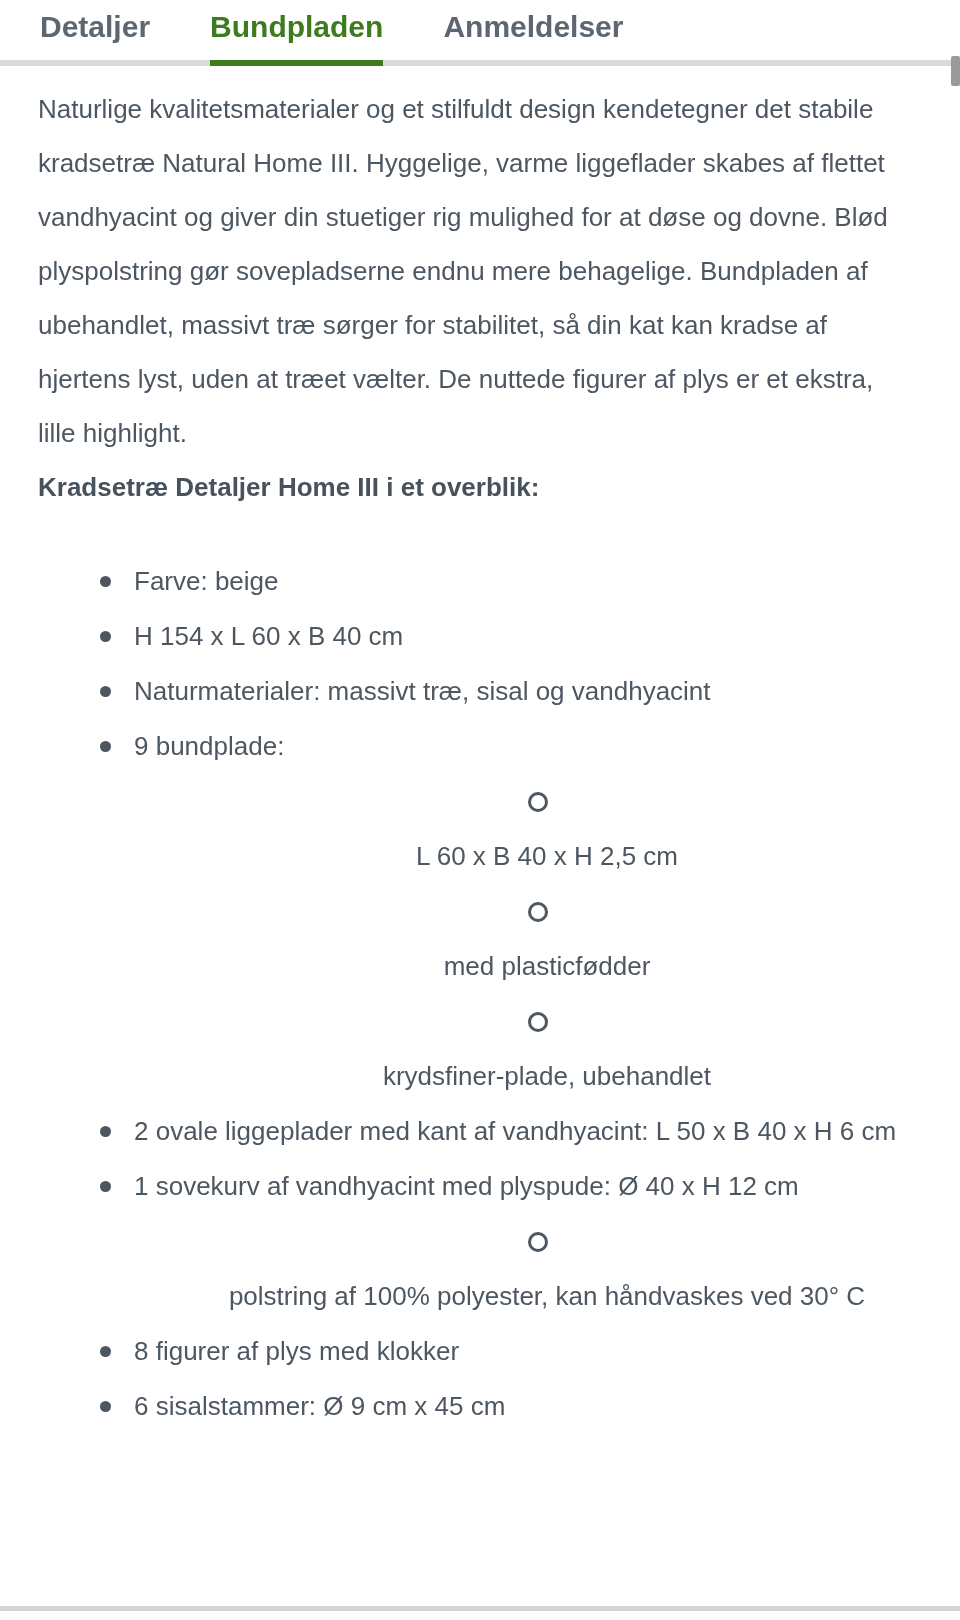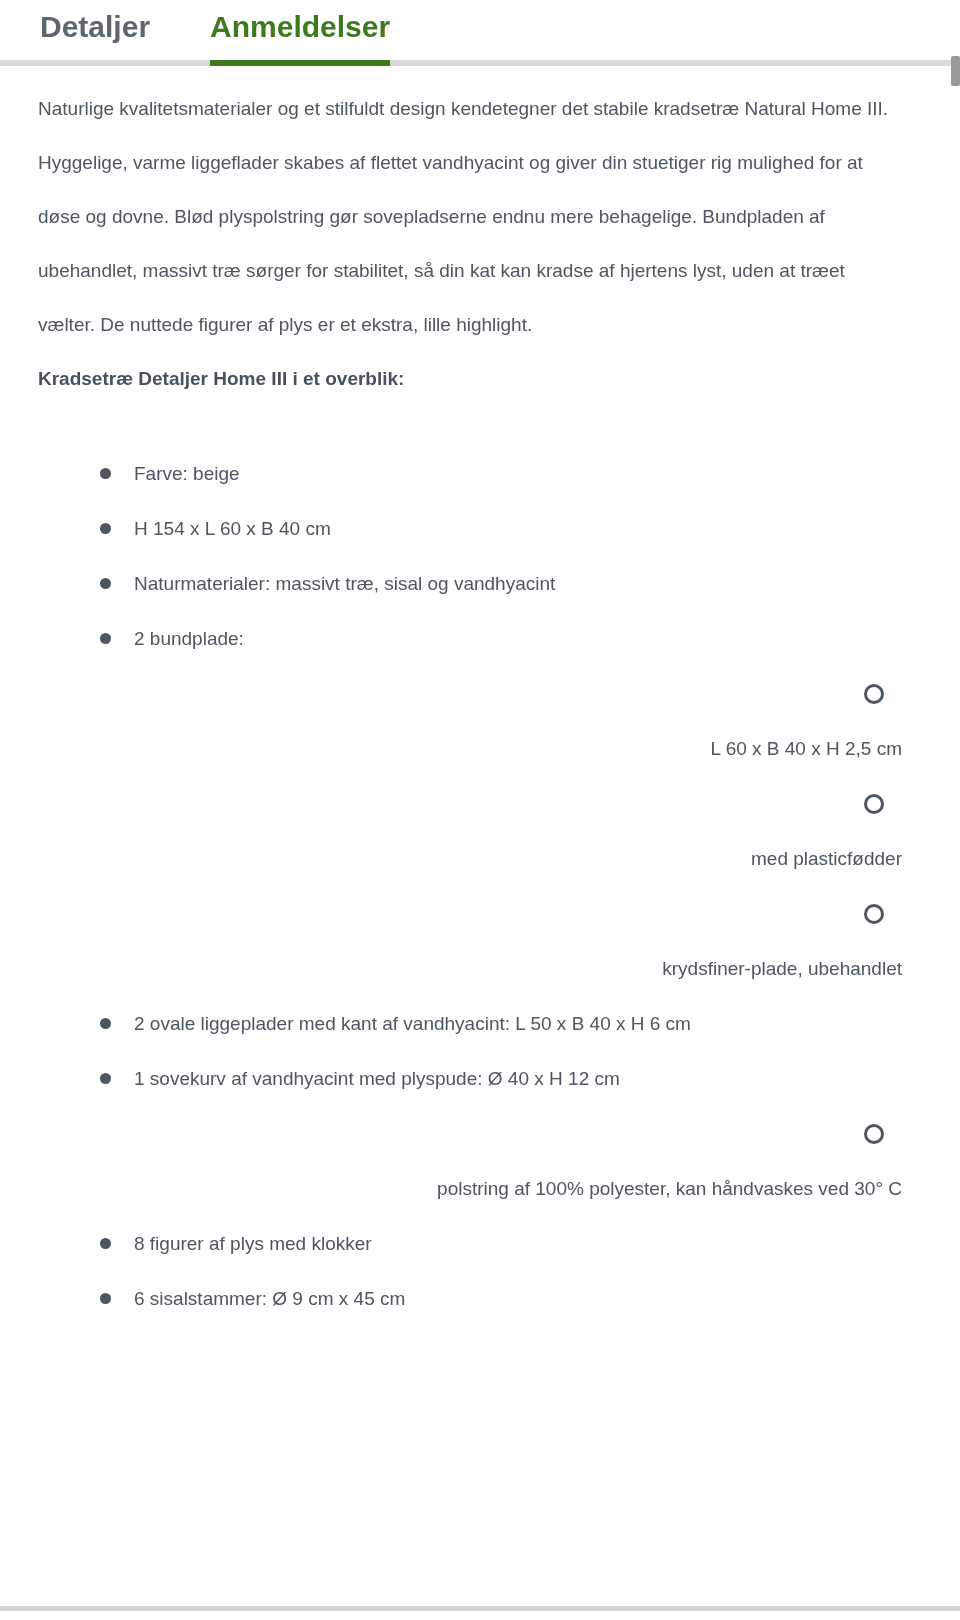--- a/index.html
+++ b/index.html
@@ -46,39 +46,39 @@
     top: 56px;
     width: 9px;
     height: 30px;
     background: #9a9a9a;
     border-radius: 2px;
   }
 
   
   .content {
     padding: 16px 58px 0 38px;
-    font-size: 19px;
+    font-size: 26px;
     line-height: 54px;
   }
   .paragraph {
     color: #4d5761;
   }
   .overview-heading {
     font-weight: 700;
     color: #47525c;
   }
 
   
   .bullet-list {
     margin-top: 40px;
   }
   .li {
     display: flex;
     line-height: 55px;
-    align-items: flex-end;
+    align-items: center;
   }
   .li.l1 { padding-left: 62px; }
   .li.l2 { padding-left: 154px; flex-direction: column; }
   .marker {
     flex: none;
     height: 55px;
     display: flex;
     align-items: center;
   }
   .li.l1 .marker { width: 34px; }
@@ -111,21 +111,22 @@
     background: #d4d4d4;
   }
 </style>
 </head>
 <body>
 
 <div class="page">
 
   <div class="tabbar">
     <div class="tab">Detaljer</div>
-    <div class="tab active">Anmeldelser</div>
+    <div class="tab active">Bundpladen</div>
+    <div class="tab">Anmeldelser</div>
   </div>
 
   <div class="scroll-thumb"></div>
 
   <div class="content">
     <div class="paragraph">Naturlige kvalitetsmaterialer og et stilfuldt design kendetegner det stabile kradsetræ Natural Home III. Hyggelige, varme liggeflader skabes af flettet vandhyacint og giver din stuetiger rig mulighed for at døse og dovne. Blød plyspolstring gør sovepladserne endnu mere behagelige. Bundpladen af ubehandlet, massivt træ sørger for stabilitet, så din kat kan kradse af hjertens lyst, uden at træet vælter. De nuttede figurer af plys er et ekstra, lille highlight.</div>
     <div class="overview-heading">Kradsetræ Detaljer Home III i et overblik:</div>
 
     <div class="bullet-list">
 
@@ -139,21 +140,21 @@
         <span class="li-text">H 154 x L 60 x B 40 cm</span>
       </div>
 
       <div class="li l1">
         <span class="marker dot"></span>
         <span class="li-text">Naturmaterialer: massivt træ, sisal og vandhyacint</span>
       </div>
 
       <div class="li l1">
         <span class="marker dot"></span>
-        <span class="li-text">2 bundplade:</span>
+        <span class="li-text">9 bundplade:</span>
       </div>
 
       <div class="li l2">
         <span class="marker ring"></span>
         <span class="li-text">L 60 x B 40 x H 2,5 cm</span>
       </div>
 
       <div class="li l2">
         <span class="marker ring"></span>
         <span class="li-text">med plasticfødder</span>

